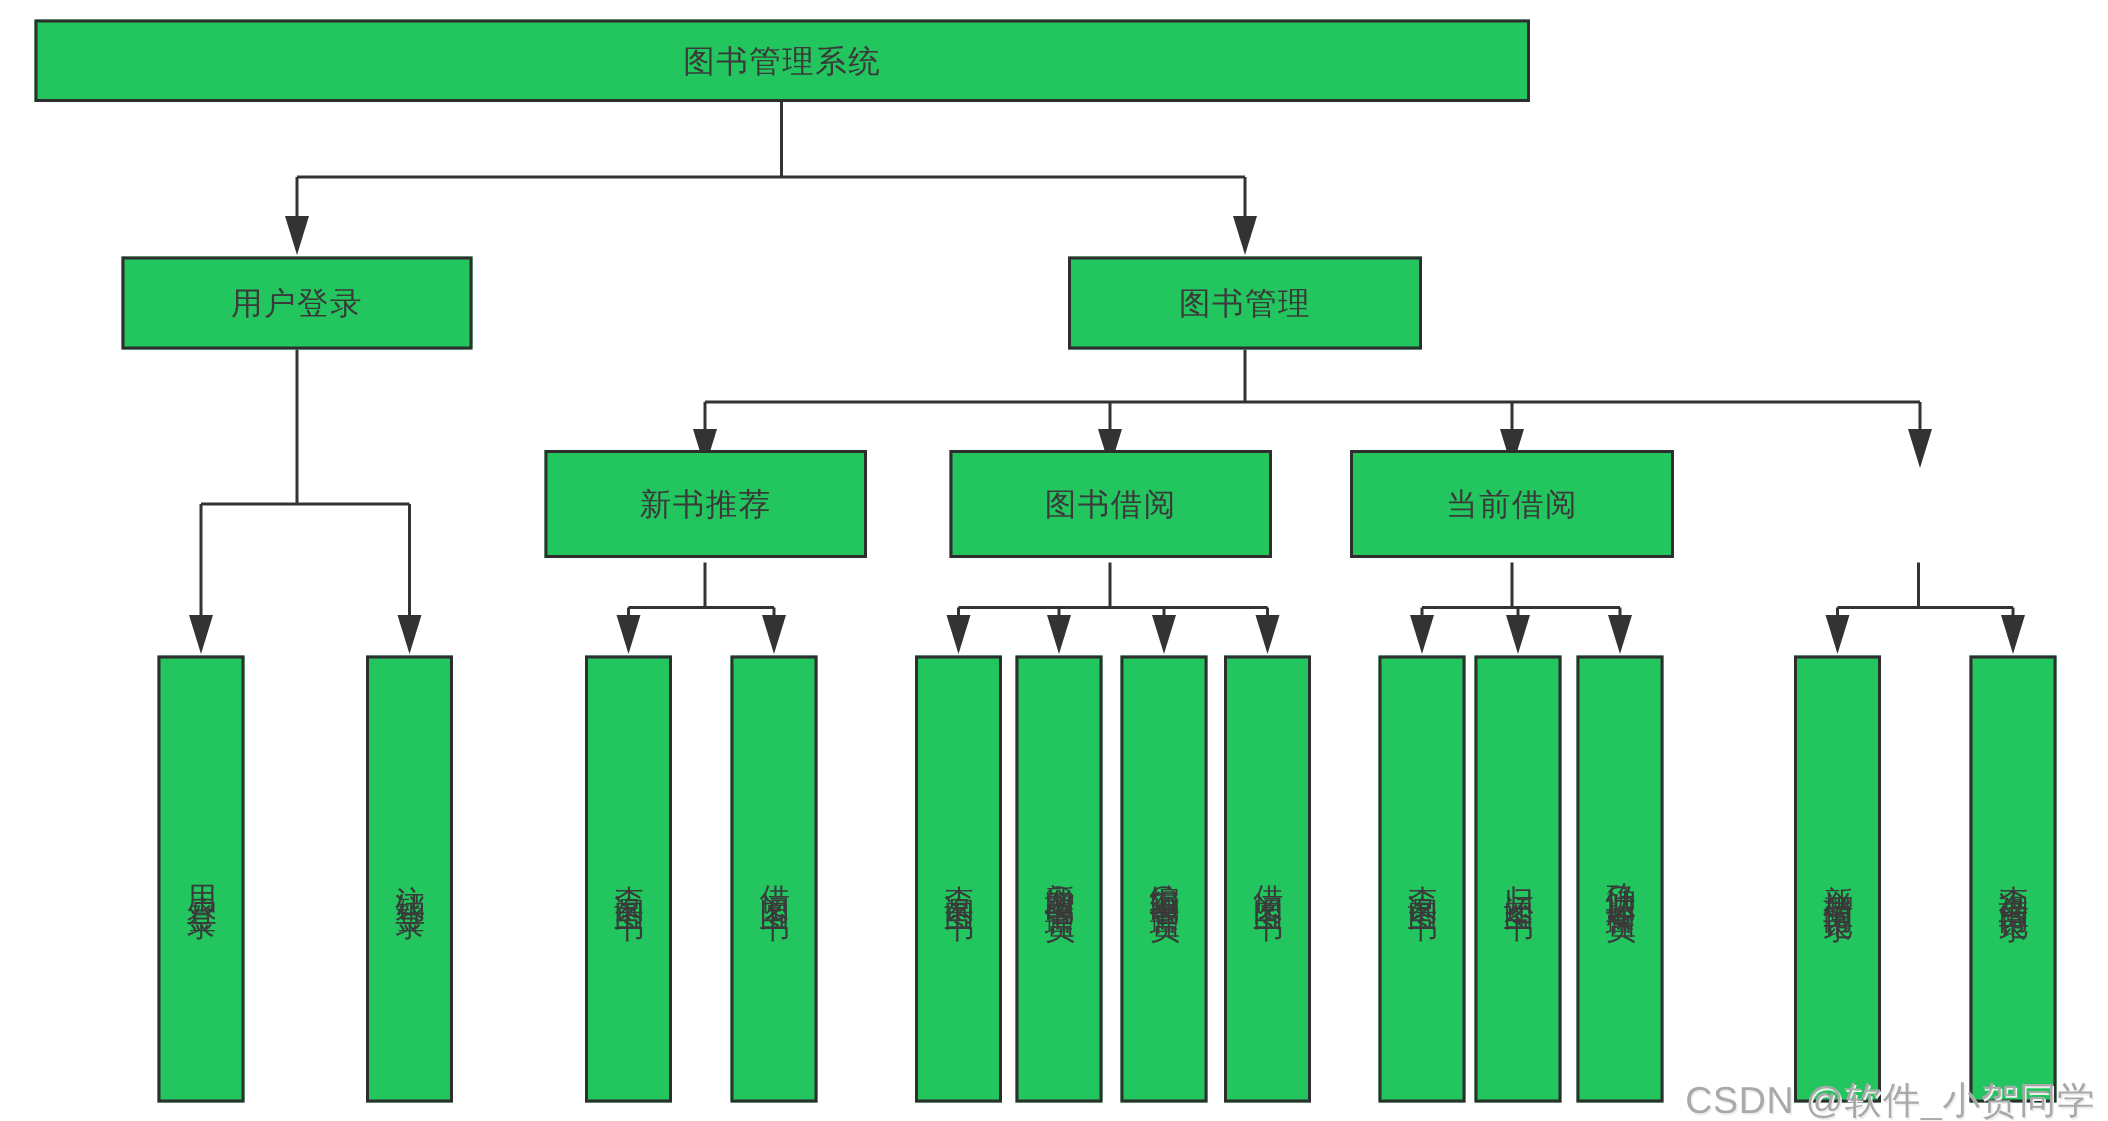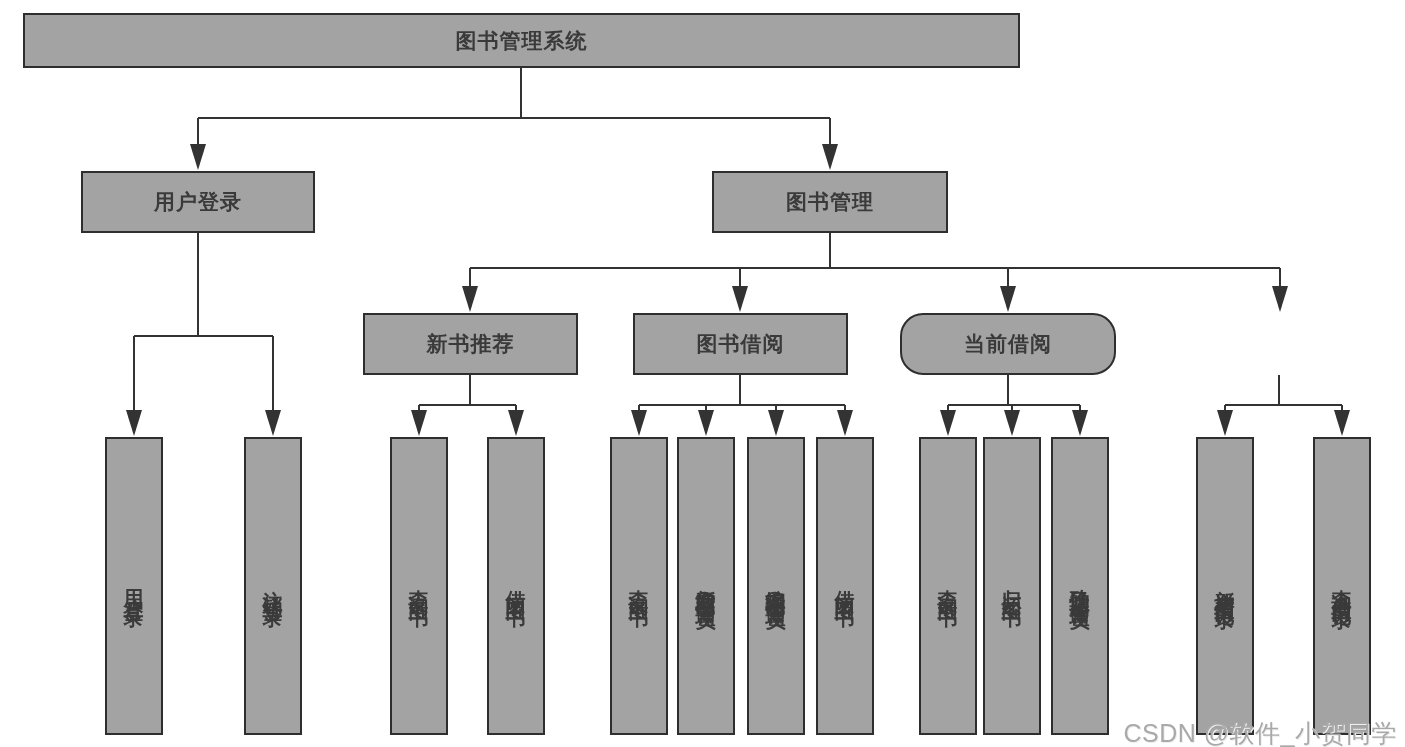--- a/index.html
+++ b/index.html
@@ -19,47 +19,46 @@
     position: absolute;
     left: 0; top: 0;
     width: 1405px; height: 747px;
     z-index: 1;
     pointer-events: none;
   }
   .box {
     position: absolute;
     box-sizing: border-box;
     border: 2px solid #2e2e2e;
-    background: #a3a3a3;
+    background: #22c55e;
     display: flex;
     align-items: center;
     justify-content: center;
     z-index: 2;
     color: #3a3a3a;
-    font-weight: bold;
   }
   .hlabel {
     font-size: 21px;
     letter-spacing: 1px;
     white-space: nowrap;
     color: #3a3a3a;
   }
   .vbox .vlabel {
     writing-mode: vertical-rl;
     text-orientation: mixed;
     font-size: 20px;
     letter-spacing: 6px;
     line-height: 1;
     white-space: nowrap;
     color: #3a3a3a;
   }
   .root-box  { left: 23px;  top: 13px;  width: 997px; height: 55px; }
   .l2a       { left: 81px;  top: 171px; width: 234px; height: 62px; }
   .l2b       { left: 712px; top: 171px; width: 236px; height: 62px; }
-  .l3        { top: 313px; height: 62px; }
+  .l3        { top: 300px; height: 72px; }
   .vbox      { top: 437px; width: 58px; height: 298px; }
   #watermark {
     position: absolute;
     top: 717px;
     right: 8px;
     z-index: 3;
     font-size: 25px;
     color: #a9a9a9;
     letter-spacing: 0.5px;
     text-shadow: 1px 1px 0 #eeeeee;
@@ -159,21 +158,21 @@
   <div class="box l2b">
     <span class="hlabel">图书管理</span>
   </div>
 
   <div class="box l3" style="left:363px;width:215px;">
     <span class="hlabel">新书推荐</span>
   </div>
   <div class="box l3" style="left:633px;width:215px;">
     <span class="hlabel">图书借阅</span>
   </div>
-  <div class="box l3" style="left:900px;width:216px;border-radius:23px;">
+  <div class="box l3" style="left:900px;width:216px;">
     <span class="hlabel">当前借阅</span>
   </div>
 
   <div class="box vbox" style="left:105px;">
     <span class="vlabel">用户登录</span>
   </div>
   <div class="box vbox" style="left:244px;">
     <span class="vlabel">注销登录</span>
   </div>
 

